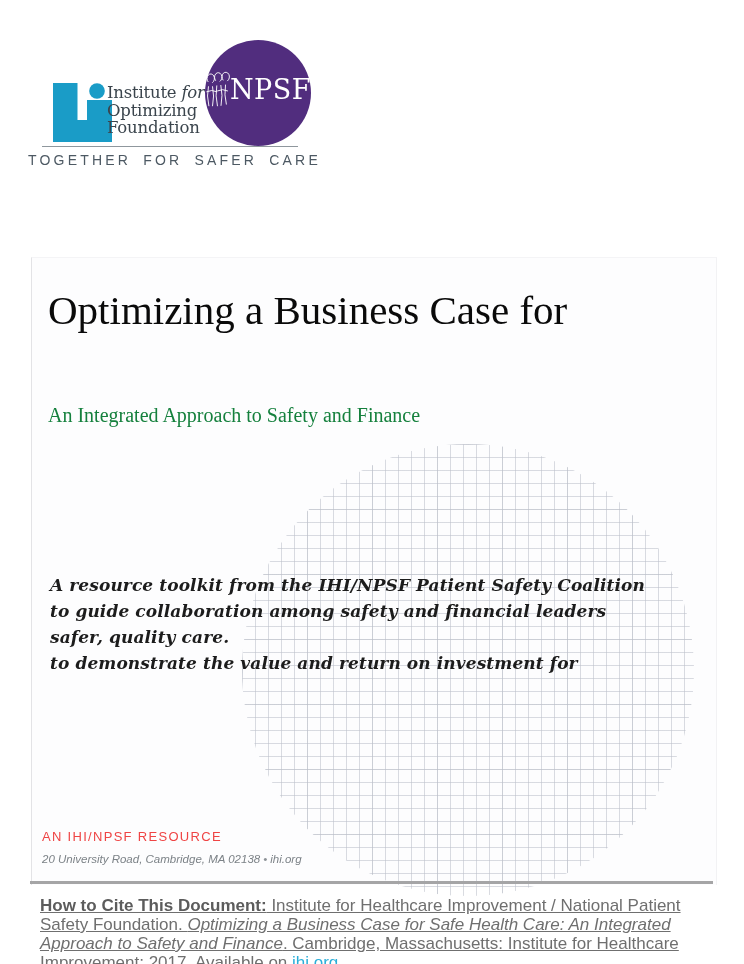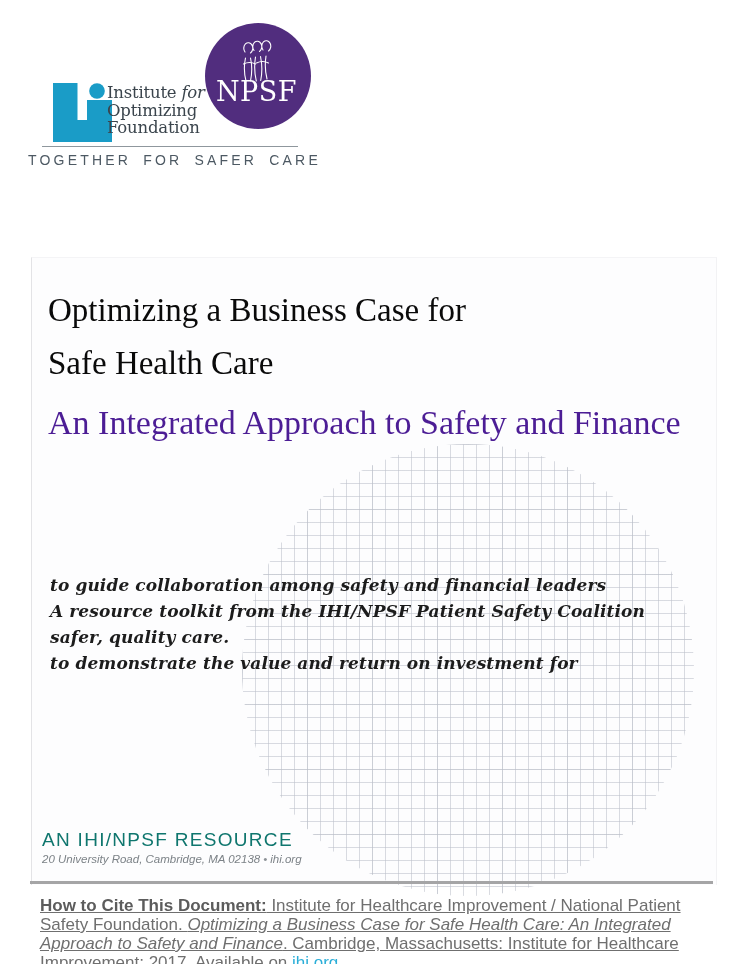--- a/index.html
+++ b/index.html
@@ -10,23 +10,23 @@
   
   .ihi-mark{position:absolute;left:53px;top:83px;width:59px;height:59px;color:var(--ihi-blue,#1a9cc7);}
   .ihi-name{
     position:absolute;left:107px;top:84px;
     font-family:"DejaVu Serif","Liberation Serif",serif;
     font-size:16.5px;line-height:17.5px;color:#3b454d;font-weight:500;
     letter-spacing:-0.2px;
   }
   .ihi-name .it{font-style:italic;}
   .npsf-circle{
-    position:absolute;left:205px;top:23px;width:106px;height:106px;border-radius:50%;
+    position:absolute;left:205px;top:40px;width:106px;height:106px;border-radius:50%;
     background:var(--npsf-purple,#512d7e);
-    display:flex;align-items:center;justify-content:center;z-index:5;flex-direction:column;
+    display:flex;align-items:center;justify-content:center;z-index:5;
   }
   .npsf-scribble{margin-left:-2px;margin-top:-6px;}
   .npsf-word{
     font-family:"DejaVu Serif","Liberation Serif",serif;
     color:#ffffff;font-size:27px;letter-spacing:0.5px;margin-left:-3px;margin-top:-8px;
   }
   .tagline-rule{position:absolute;left:42px;top:146px;width:256px;height:1px;background:#8f979d;}
   .tagline{
     position:absolute;left:28px;top:152px;
     font-size:14px;color:#4d5963;letter-spacing:3.2px;word-spacing:5px;
@@ -43,35 +43,35 @@
     background-image:
       repeating-linear-gradient(to right, rgba(186,190,200,0.55) 0 1px, transparent 1px 13px),
       repeating-linear-gradient(to bottom, rgba(186,190,200,0.55) 0 1px, transparent 1px 13px),
       repeating-linear-gradient(to right, rgba(165,170,182,0.35) 0 1px, transparent 1px 65px),
       repeating-linear-gradient(to bottom, rgba(165,170,182,0.35) 0 1px, transparent 1px 65px);
   }
   .bottom-bar{position:absolute;left:30px;top:881px;width:683px;height:3px;background:#a5a5a6;z-index:3;}
   
   .cover-title{
     position:absolute;left:48px;top:284px;z-index:4;
-    font-family:"Liberation Serif",serif;font-size:33px;line-height:53px;color:#0a0a0a;
+    font-family:"Liberation Serif",serif;font-size:41px;line-height:53px;color:#0a0a0a;
   }
   .cover-subtitle{
     position:absolute;left:48px;top:404px;z-index:4;
-    font-family:"Liberation Serif",serif;font-size:34px;color:#4c1d95;
+    font-family:"Liberation Serif",serif;font-size:20px;color:#15803d;
   }
   .cover-desc{
     position:absolute;left:50px;top:572px;z-index:4;
     font-family:"DejaVu Serif","Liberation Serif",serif;
     font-style:italic;font-weight:700;font-size:17px;line-height:26px;color:#1c1c1c;
     letter-spacing:0.1px;
   }
   .resource-label{
     position:absolute;left:42px;top:829px;z-index:4;
-    font-size:19px;letter-spacing:1.3px;color:#0f766e;
+    font-size:13px;letter-spacing:1.3px;color:#ef4444;
   }
   .address-line{
     position:absolute;left:42px;top:853px;z-index:4;
     font-size:11.5px;color:#7c8287;font-style:italic;
   }
   .address-line .bullet{padding:0 3px;color:#8c9196;}
   
   .footer-cite{
     position:absolute;left:40px;top:896px;width:662px;z-index:4;
     font-size:17px;line-height:19px;color:#6f6f6f;text-decoration:underline;
@@ -111,27 +111,26 @@
 
   <div class="tagline-rule"></div>
   <div class="tagline">TOGETHER FOR SAFER CARE</div>
 
   <div class="card"></div>
   <div class="grid-circle"></div>
   <div class="bottom-bar"></div>
 
   <div class="cover-title">
     <div>Optimizing a Business Case for</div>
-    <div>Safe Health Care</div>
   </div>
   <div class="cover-subtitle">An Integrated Approach to Safety and Finance</div>
 
   <div class="cover-desc">
+    <div>A resource toolkit from the IHI/NPSF Patient Safety Coalition</div>
     <div>to guide collaboration among safety and financial leaders</div>
-    <div>A resource toolkit from the IHI/NPSF Patient Safety Coalition</div>
     <div>safer, quality care.</div>
     <div>to demonstrate the value and return on investment for</div>
   </div>
 
   <div class="resource-label">AN IHI/NPSF RESOURCE</div>
   <div class="address-line">
     <span>20 University Road, Cambridge, MA 02138</span><span class="bullet">•</span><span>ihi.org</span>
   </div>
 
   <div class="footer-cite">

